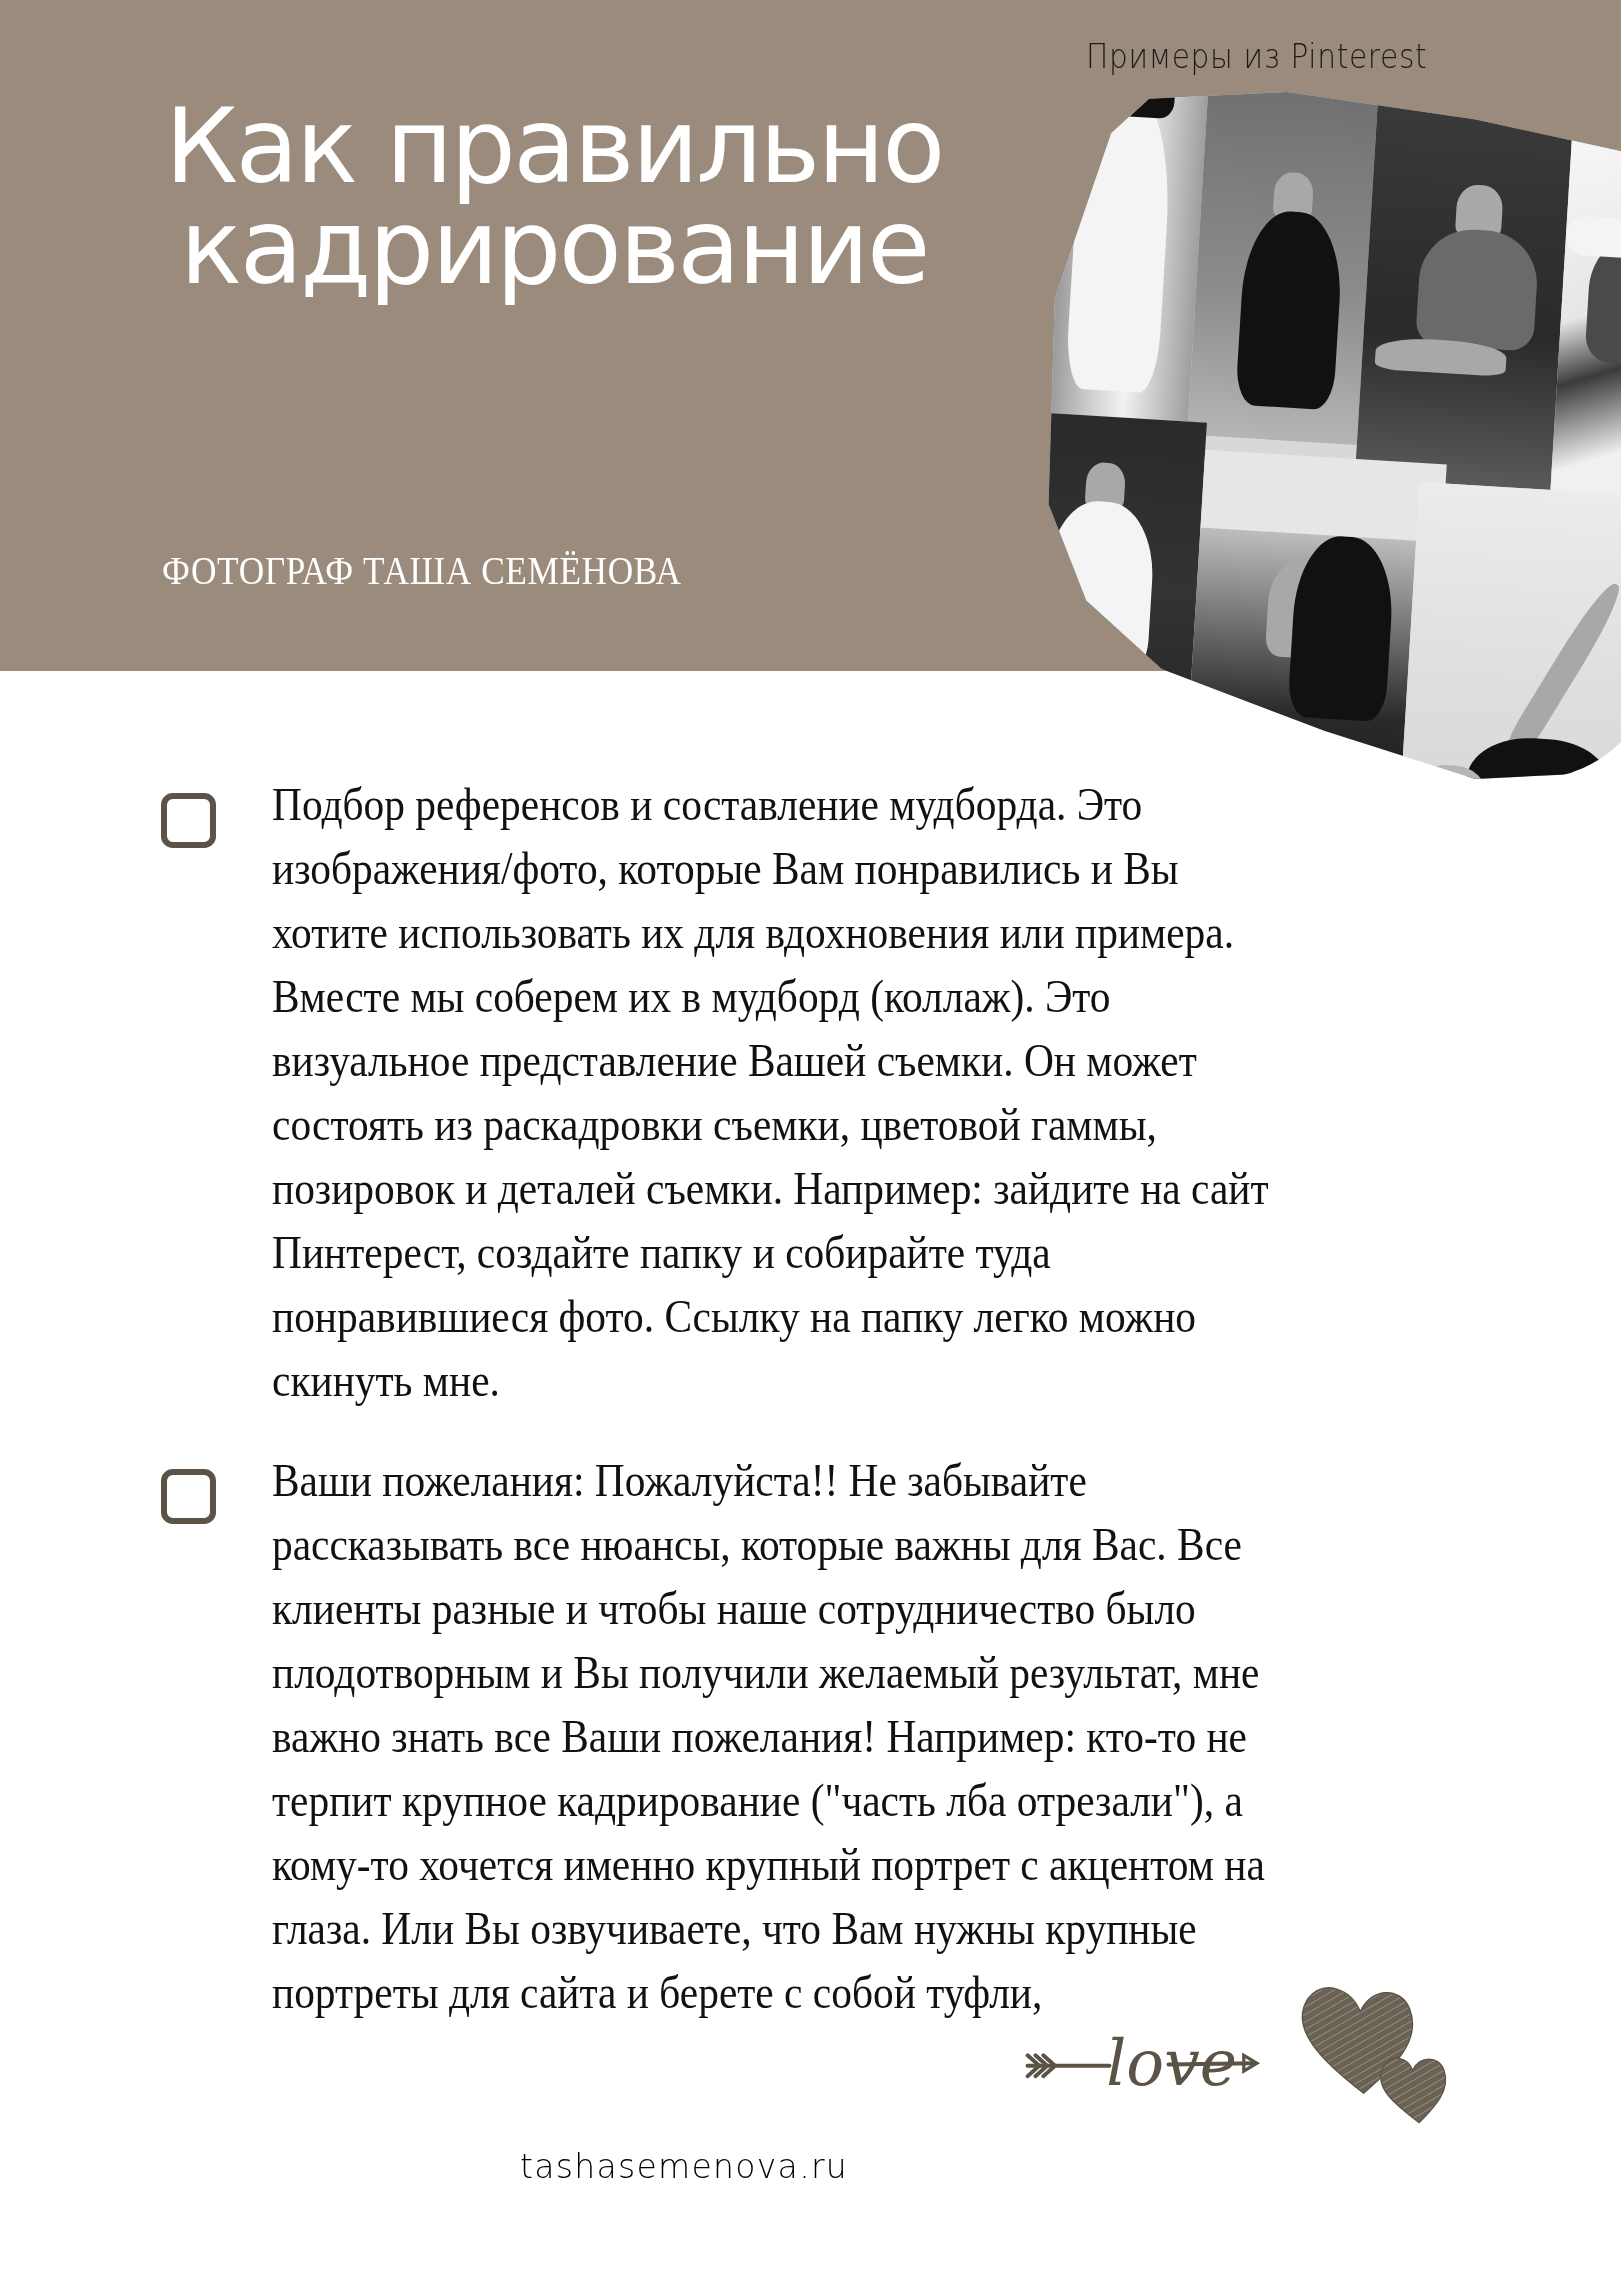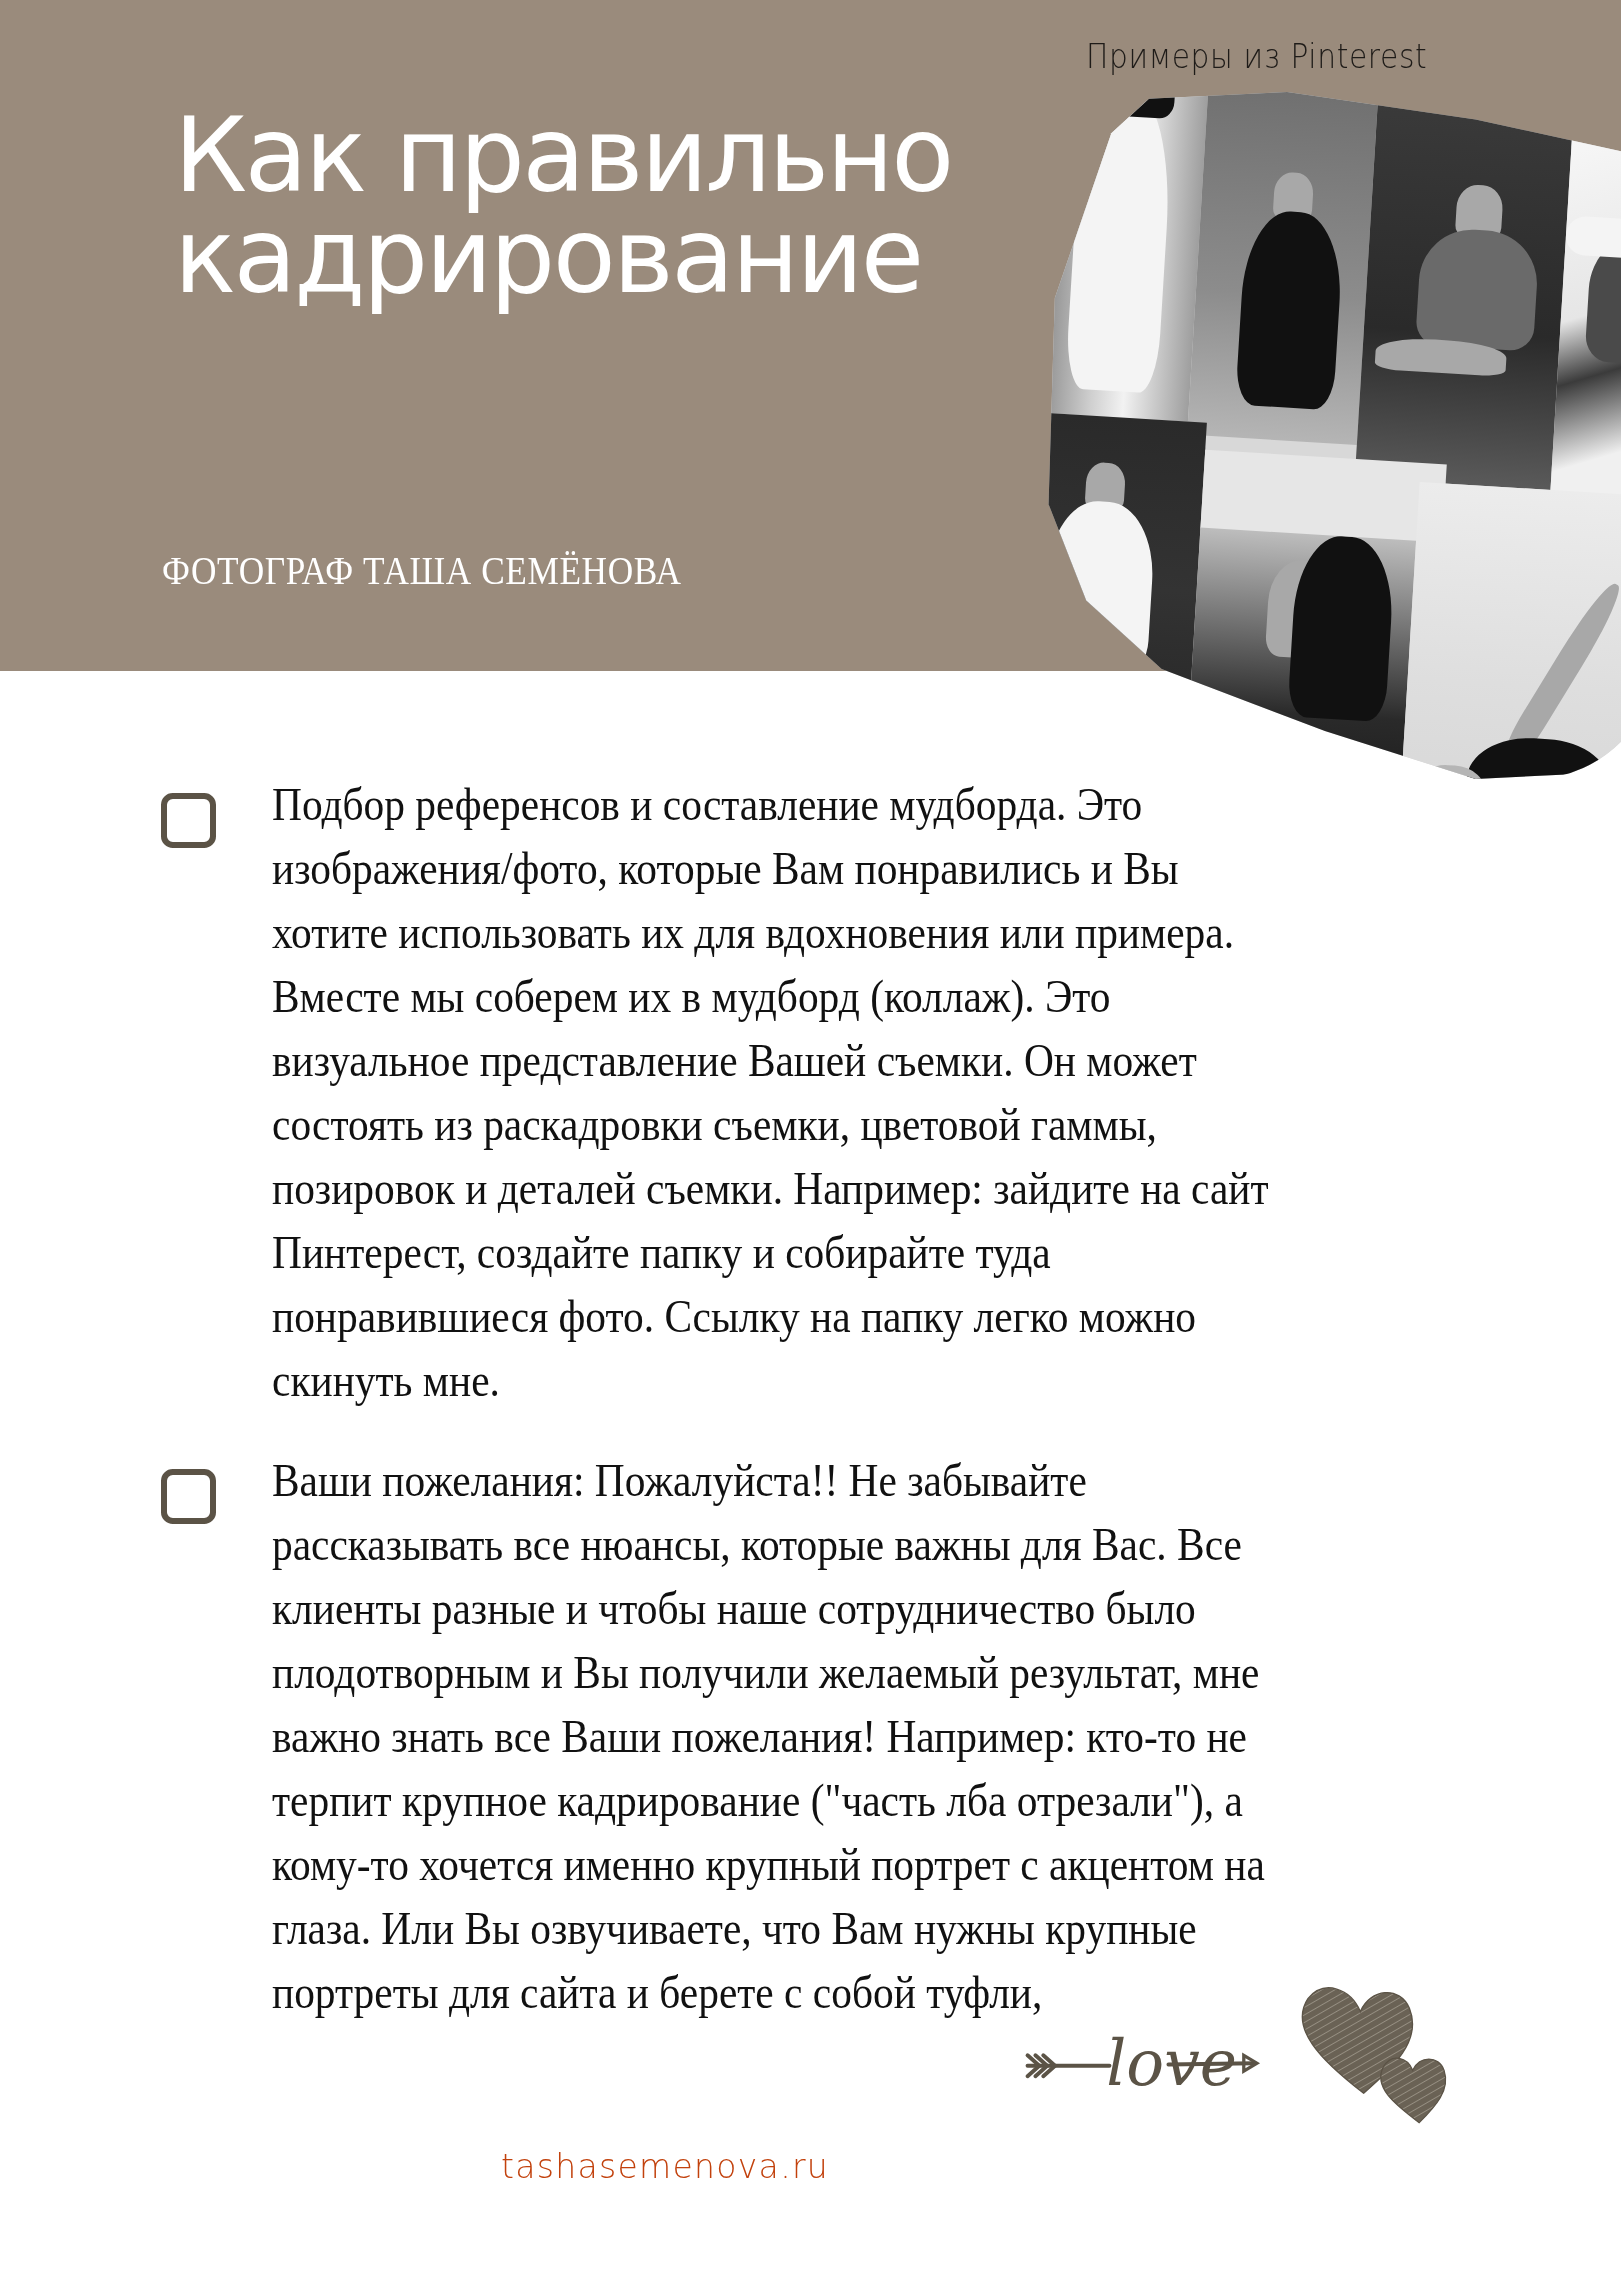--- a/index.html
+++ b/index.html
@@ -9,21 +9,21 @@
     font-family: "Liberation Serif", serif;
   }
   .header-band {
     position: absolute; left: 0; top: 0; width: 1622px; height: 671px;
     background: #9a8b7c;
   }
   .title {
     position: absolute; left: 165px; top: 96px;
     font-family: "DejaVu Sans", sans-serif;
     color: #ffffff; font-size: 103px; line-height: 101px;
-    letter-spacing: -2.6px; font-weight: normal; margin: 9px;
+    letter-spacing: -2.6px; font-weight: normal; margin: 0; text-align: center;
   }
   .title .line { display: block; white-space: nowrap; }
   .title .bang { font-style: italic; font-weight: bold; font-family: "DejaVu Serif", serif; }
   .subtitle {
     position: absolute; left: 162px; top: 546px;
     font-family: "Liberation Serif", serif; color: #ffffff;
     font-size: 41px; letter-spacing: 0.7px; white-space: nowrap;
     transform: scaleX(0.86); transform-origin: left top;
   }
   .pinterest-label {
@@ -86,21 +86,21 @@
   
   .love {
     position: absolute; left: 1021px; top: 2008px; width: 249px; height: 92px; text-decoration: underline;
   }
   .hearts {
     position: absolute; left: 1295px; top: 1982px; width: 170px; height: 144px;
   }
   .footer {
     position: absolute; left: 0; width: 1330px; top: 2147px; text-align: center;
     font-family: "DejaVu Sans", sans-serif; font-weight: 300;
-    font-size: 33px; color: #c2410c; letter-spacing: 1.3px;
+    font-size: 33px; color: #000000; letter-spacing: 1.3px; padding-left: 19px;
   }
 </style>
 </head>
 <body>
 
 <div class="header-band"></div>
 
 <h1 class="title">
   <span class="line">Как правильно</span>
   <span class="line">кадрирование</span>

